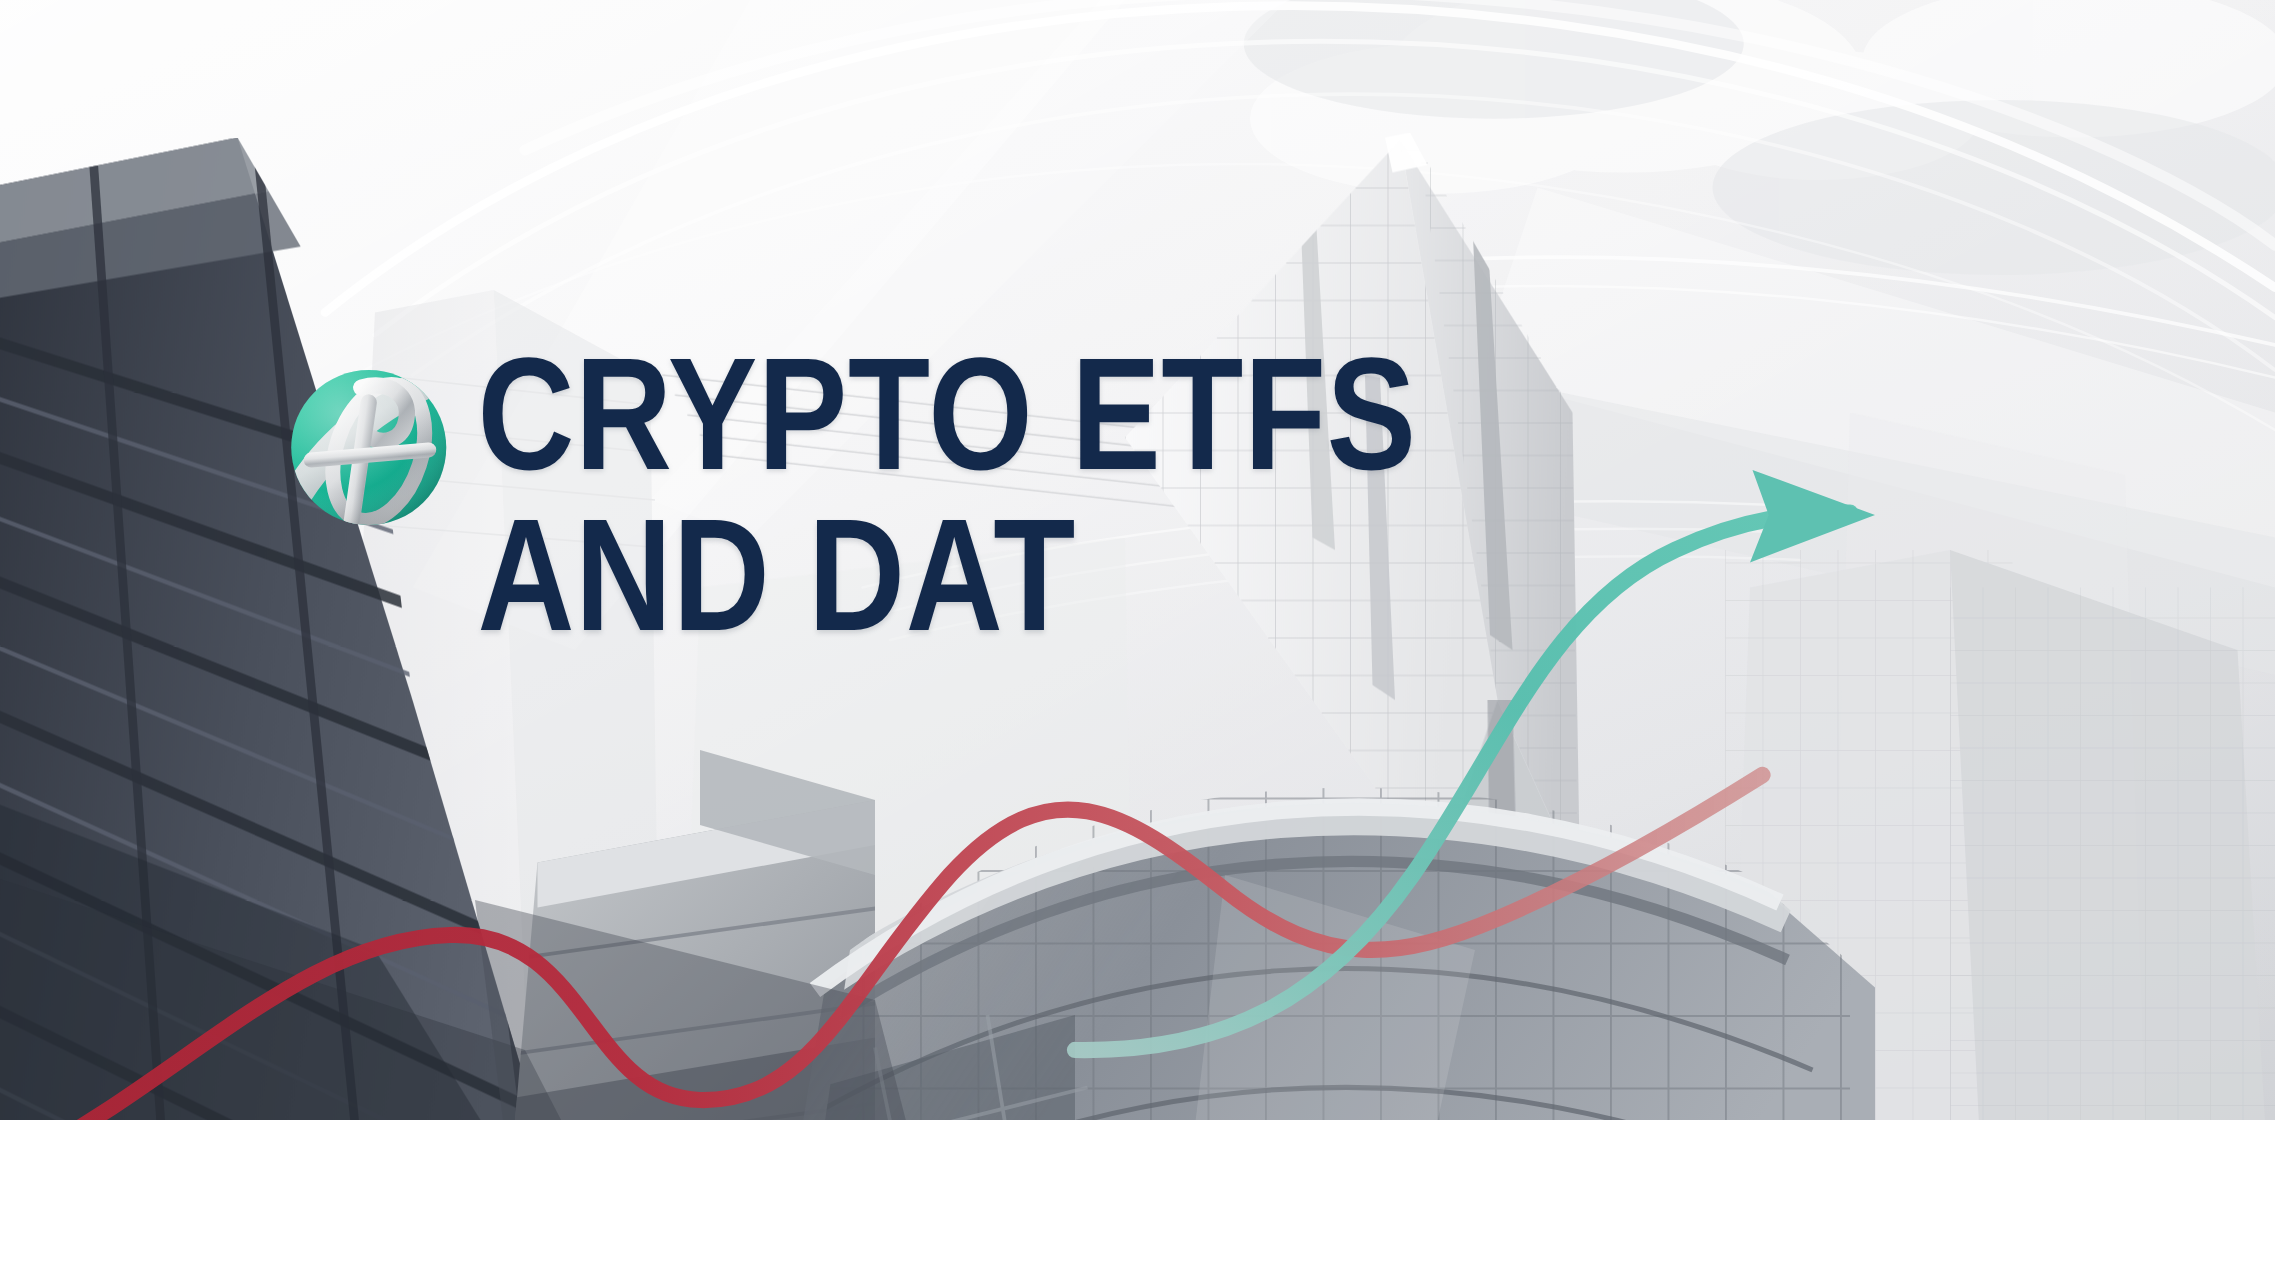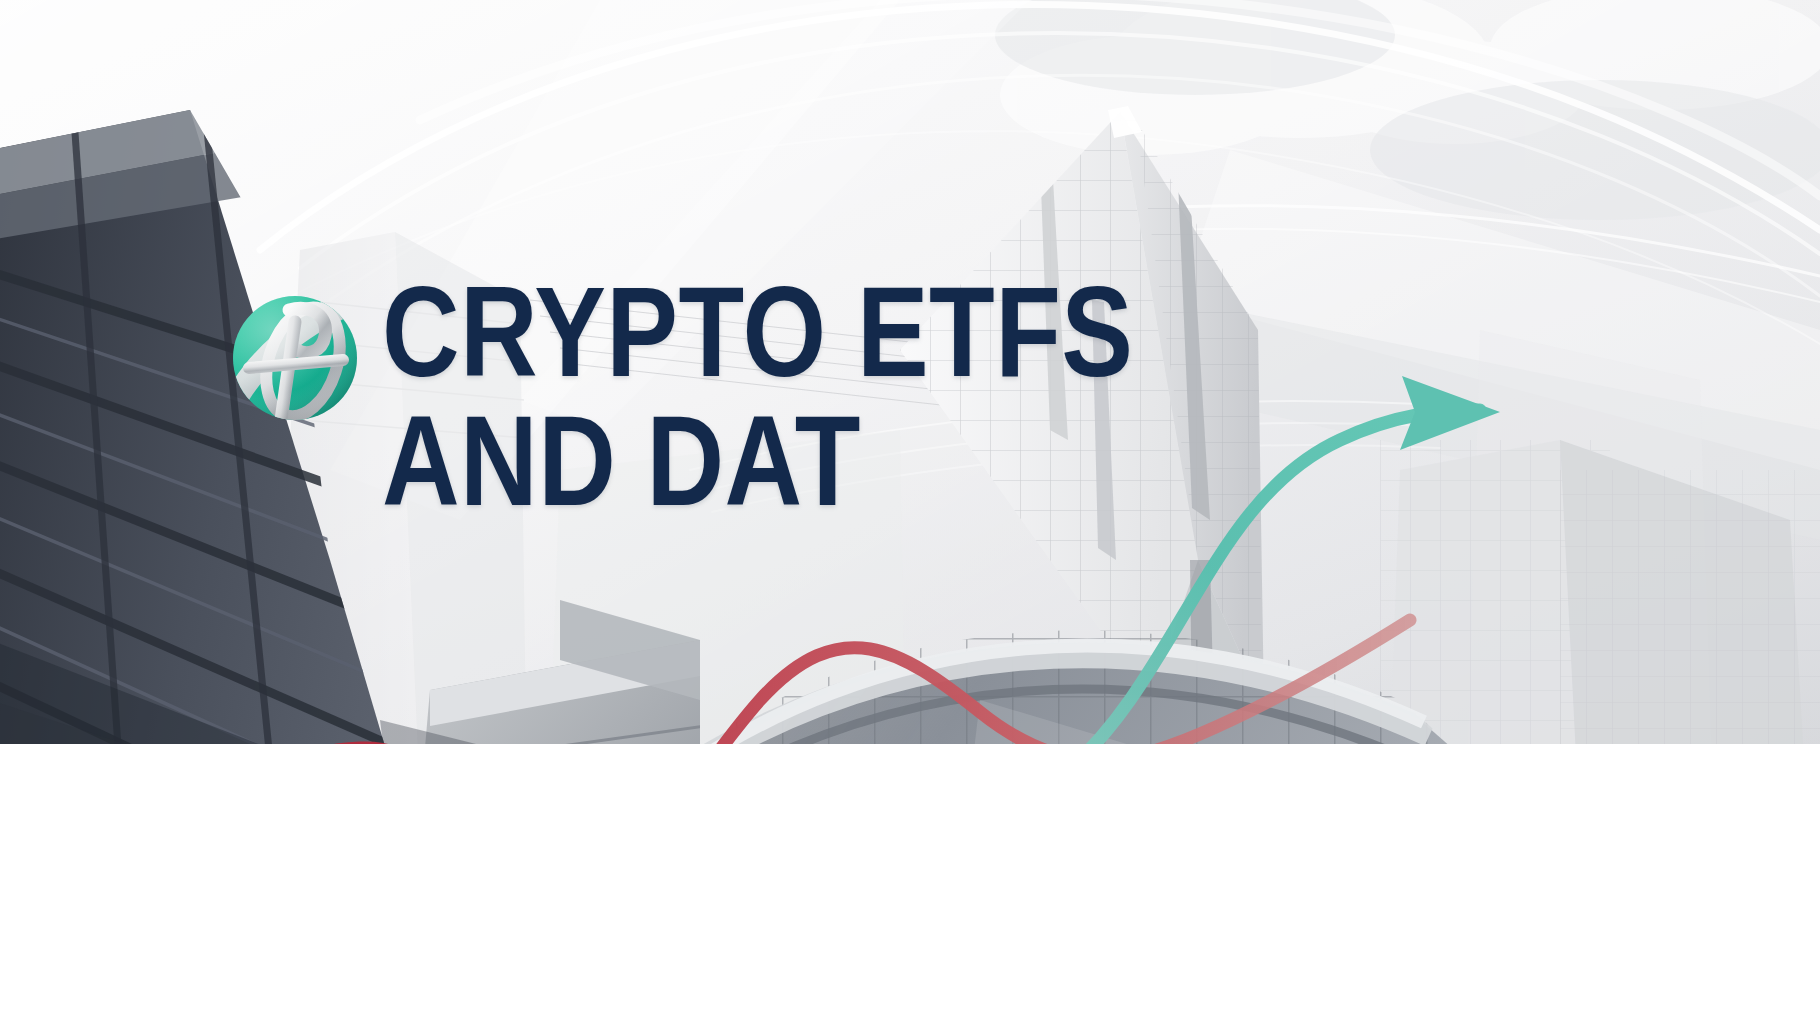--- a/index.html
+++ b/index.html
@@ -1,19 +1,19 @@
 <!DOCTYPE html>
 <html><head>
 <meta charset="utf-8">
 <style>
   html,body{margin:0;padding:0;background:#fff;}
   body{font-family:"Liberation Sans", sans-serif;}
   #stage{
     position:relative;
-    width:1820px;height:744px;
+    width:1820px;height:896px;
     overflow:hidden;
     background:#e9eaec;
   }
   #stage svg.layer{position:absolute;left:0;top:0;width:1820px;height:1024px;}
 
   
   #headline{
     position:absolute;
     left:382px; top:272px;
     width:1000px;

